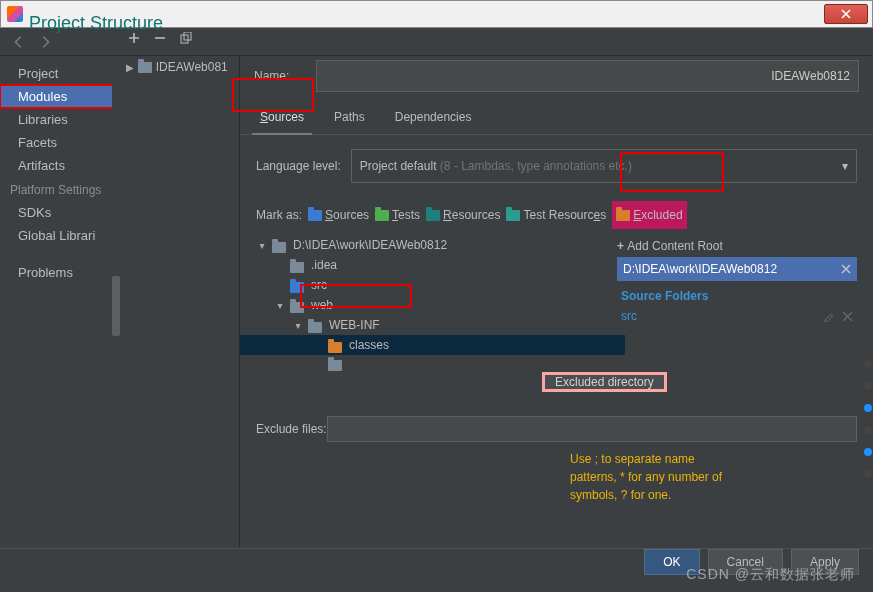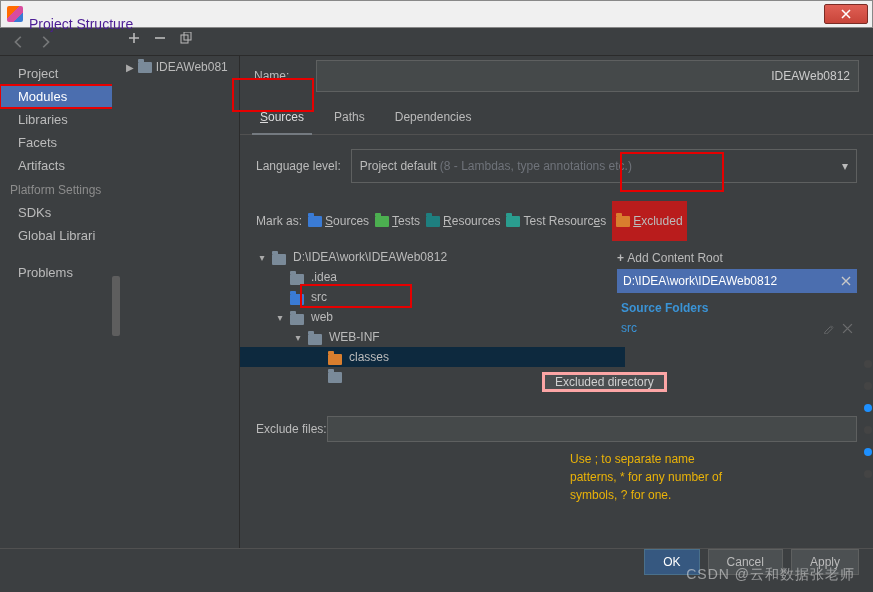--- a/index.html
+++ b/index.html
@@ -1,21 +1,21 @@
 <!DOCTYPE html>
 <html><head>
 <meta charset="utf-8">
 <style>
 * { margin:0; padding:0; box-sizing:border-box; font-family:"Segoe UI", Arial, sans-serif; font-size:12px; }
 body { width:873px; height:592px; background:#3c3f41; color:#bbbbbb; overflow:hidden; position:relative; }
 
 .titlebar { height:28px; background:#f0f0f0; display:flex; align-items:center; justify-content:space-between; border:1px solid #888; }
 .titlebar-left { display:flex; align-items:center; gap:6px; padding-left:6px; }
 .titlebar-icon { width:16px; height:16px; background:linear-gradient(135deg,#ff6b00 0 40%,#d94c9e 40% 70%,#3a7bd5 70%); border-radius:2px; }
-.titlebar-title { color:#4c1d95; font-size:14px;margin-top:19px; }
+.titlebar-title { color:#0f766e; font-size:18px;margin-top:19px; }
 .titlebar-close { width:44px; height:20px; background:linear-gradient(#e06055,#c8453a); border:1px solid #7a2c25; border-radius:2px; display:flex; align-items:center; justify-content:center; margin-right:4px; }
 .titlebar-close svg { width:10px; height:10px; }
 
 .toolbar-row { height:28px; background:#3c3f41; display:flex; align-items:center; border-bottom:1px solid #2b2b2b; }
 .nav-arrows { width:120px; display:flex; align-items:center; padding-left:12px; gap:12px; }
 .nav-arrows svg { width:14px; height:14px; opacity:.45; }
 .mod-ops { margin-left:auto; display:flex; gap:14px; padding-right:12px; align-items:center; }
 .mod-ops svg { width:12px; height:12px; fill:#afb1b3; }
 
 .body-row { display:flex; height:calc(100% - 28px - 28px - 44px); }
@@ -183,21 +183,21 @@
         <span>▾</span>
       </div>
     </div>
 
     <div class="mark-row">
       <span>Mark as:</span>
       <span><span class="m-icon m-blue"></span><span class="und">S</span>ources</span>
       <span><span class="m-icon m-green"></span><span class="und">T</span>ests</span>
       <span><span class="m-icon m-teal"></span><span class="und">R</span>esources</span>
       <span><span class="m-icon m-teal2"></span>Test Resourc<span class="und">e</span>s</span>
-      <span style="background:#b91c1c;padding:13px 4px;"><span class="m-icon m-orange"></span><span class="und">E</span>xcluded</span>
+      <span style="background:#be185d;padding:7px 4px;"><span class="m-icon m-orange"></span><span class="und">E</span>xcluded</span>
     </div>
 
     <div class="content-split">
       <div class="tree">
         <div class="tree-row">
             <span class="chev">▾</span>
             <span class="m-icon m-gray"></span>
             <span>D:\IDEA\work\IDEAWeb0812</span>
           </div>
         <div class="tree-row ind1">

